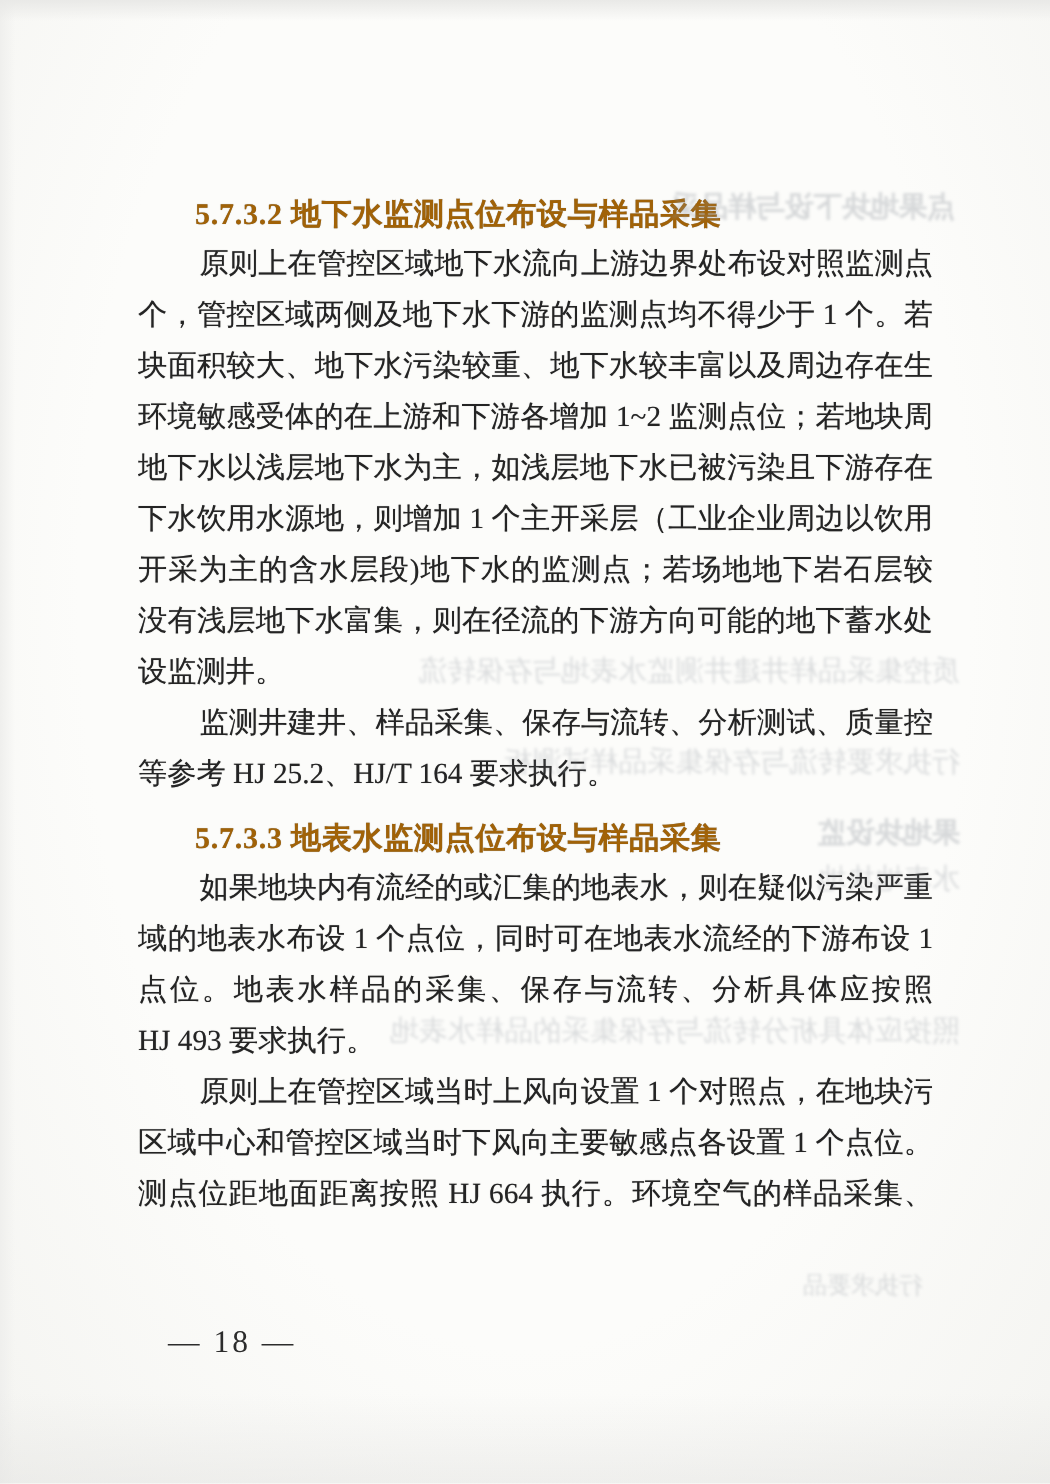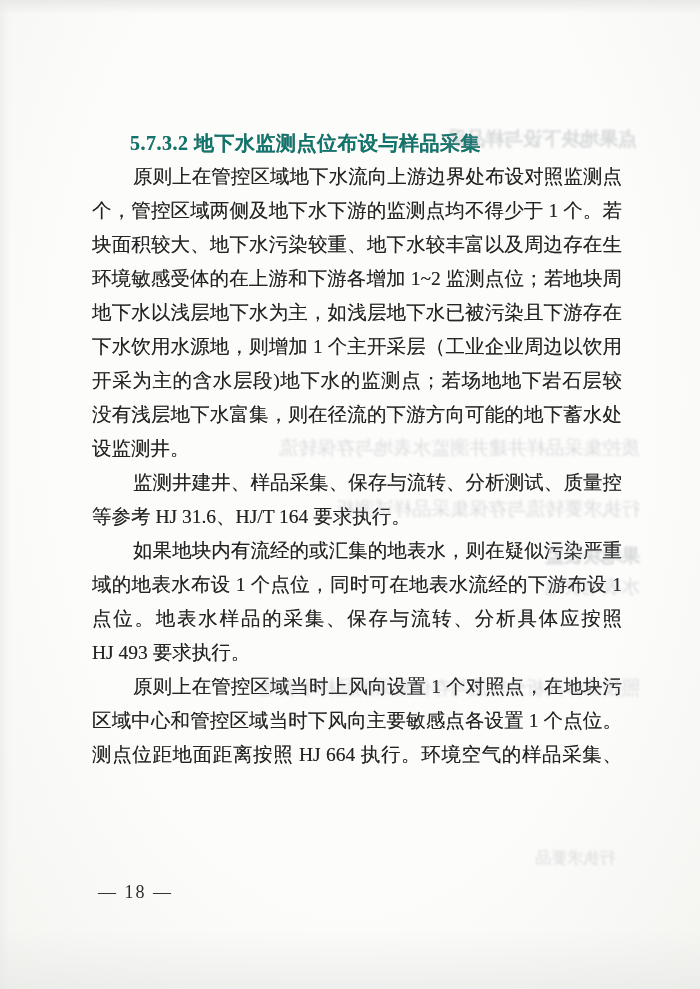--- a/index.html
+++ b/index.html
@@ -40,33 +40,33 @@
   .line.indent { text-indent: 41px; }
   .line.short  { text-align-last: left; }
   .heading {
     height: 34px;
     line-height: 34px;
     margin-left: 38px;
     margin-top: 8px;
     font-weight: bold;
     font-size: 20px;
     letter-spacing: 0.5px;
-    color: #0f766e;
+    color: #a16207;
     text-align: center;
     text-align-last: left;
     overflow: hidden;
   }
   .heading.first { margin-top: 0; }
 
   
   .page-number {
     position: absolute;
-    left: 98px;
+    left: 112px;
     top: 882px;
-    font-size: 18px;
+    font-size: 21px;
     letter-spacing: 2px;
     color: #2c2c2c;
   }
 
   
   .ghost {
     position: absolute;
     color: #8d939b;
     opacity: 0.30;
     filter: blur(1.1px);
@@ -104,21 +104,22 @@
   <div class="line indent">原则上在管控区域地下水流向上游边界处布设对照监测点 1</div>
   <div class="line">个，管控区域两侧及地下水下游的监测点均不得少于 1 个。若地</div>
   <div class="line">块面积较大、地下水污染较重、地下水较丰富以及周边存在生态</div>
   <div class="line">环境敏感受体的在上游和下游各增加 1~2 监测点位；若地块周边</div>
   <div class="line">地下水以浅层地下水为主，如浅层地下水已被污染且下游存在地</div>
   <div class="line">下水饮用水源地，则增加 1 个主开采层（工业企业周边以饮用水</div>
   <div class="line">开采为主的含水层段)地下水的监测点；若场地地下岩石层较浅，</div>
   <div class="line">没有浅层地下水富集，则在径流的下游方向可能的地下蓄水处布</div>
   <div class="line short">设监测井。</div>
   <div class="line indent">监测井建井、样品采集、保存与流转、分析测试、质量控制</div>
-  <div class="line short">等参考 HJ 31.6、HJ/T 164 要求执行。</div>
+  <div class="line short">等参考 HJ 25.2、HJ/T 164 要求执行。</div>
+  <div class="heading">5.7.3.3 地表水监测点位布设与样品采集</div>
   <div class="line indent">如果地块内有流经的或汇集的地表水，则在疑似污染严重区</div>
   <div class="line">域的地表水布设 1 个点位，同时可在地表水流经的下游布设 1 个</div>
   <div class="line">点位。地表水样品的采集、保存与流转、分析具体应按照 HJ/T 91、</div>
   <div class="line short">HJ 493 要求执行。</div>
   <div class="line indent">原则上在管控区域当时上风向设置 1 个对照点，在地块污染</div>
   <div class="line">区域中心和管控区域当时下风向主要敏感点各设置 1 个点位。监</div>
   <div class="line">测点位距地面距离按照 HJ 664 执行。环境空气的样品采集、保</div>
 </div>
 
 <div class="page-number">— 18 —</div>

